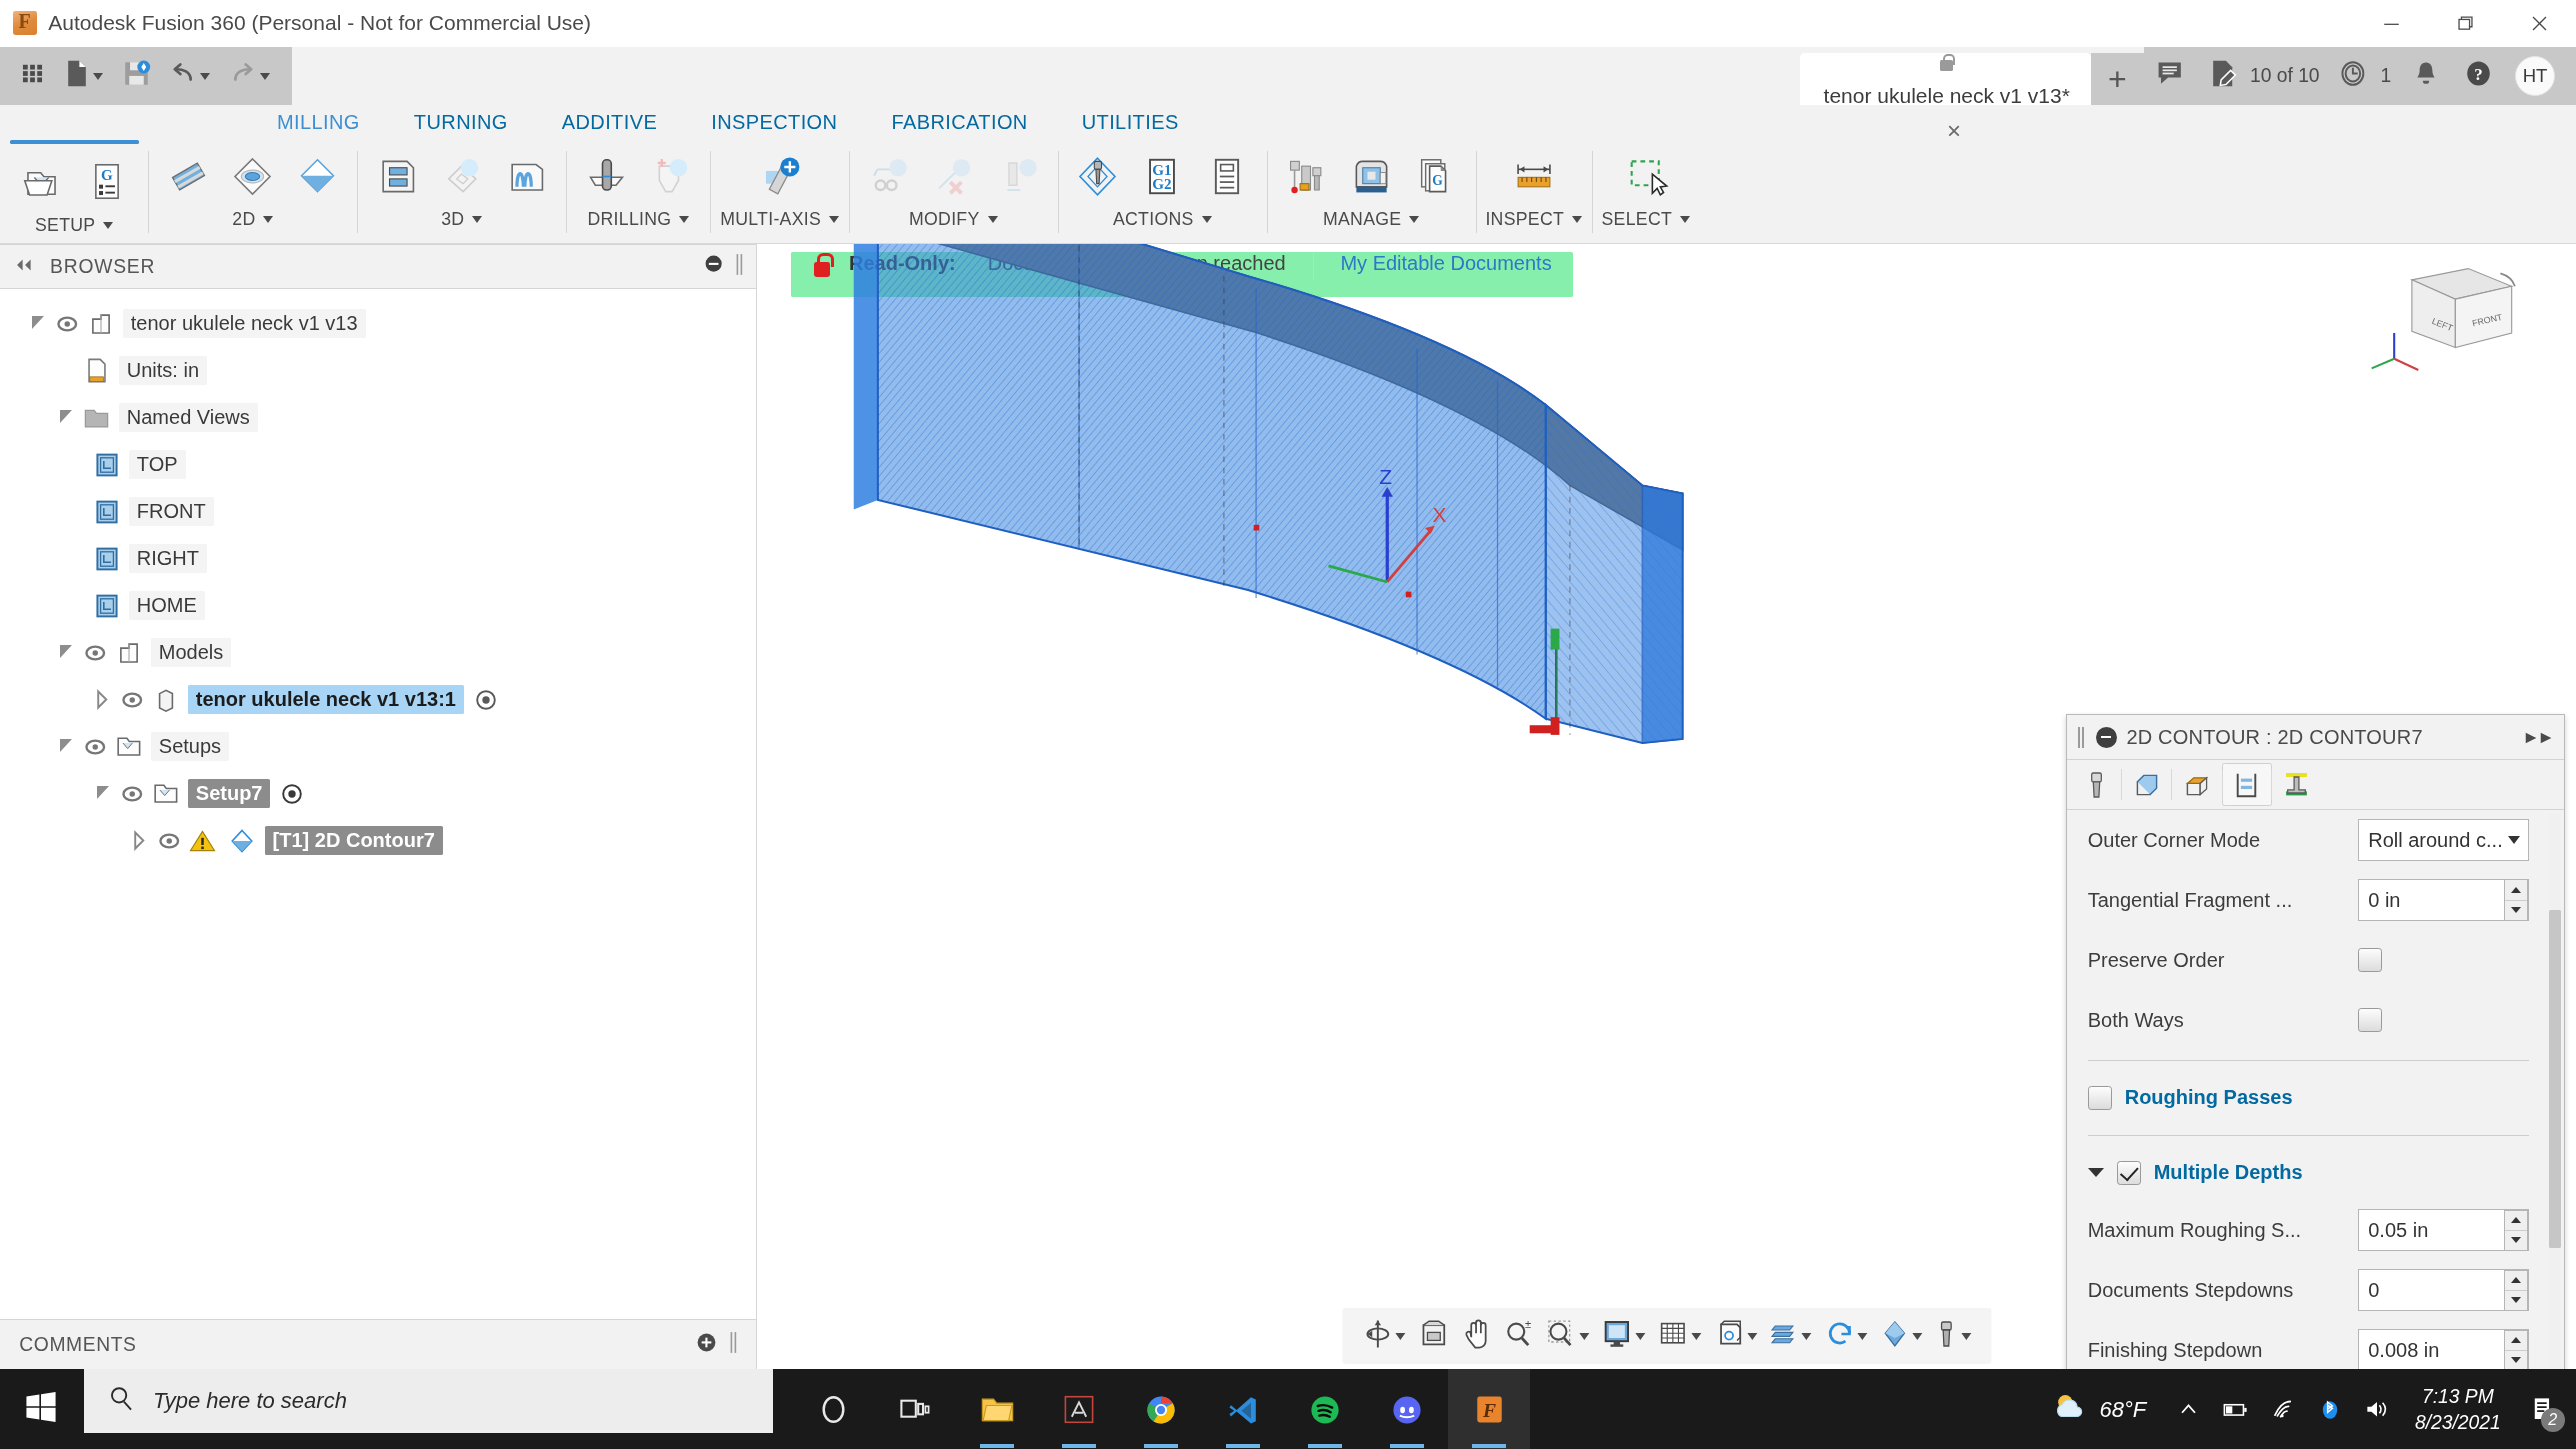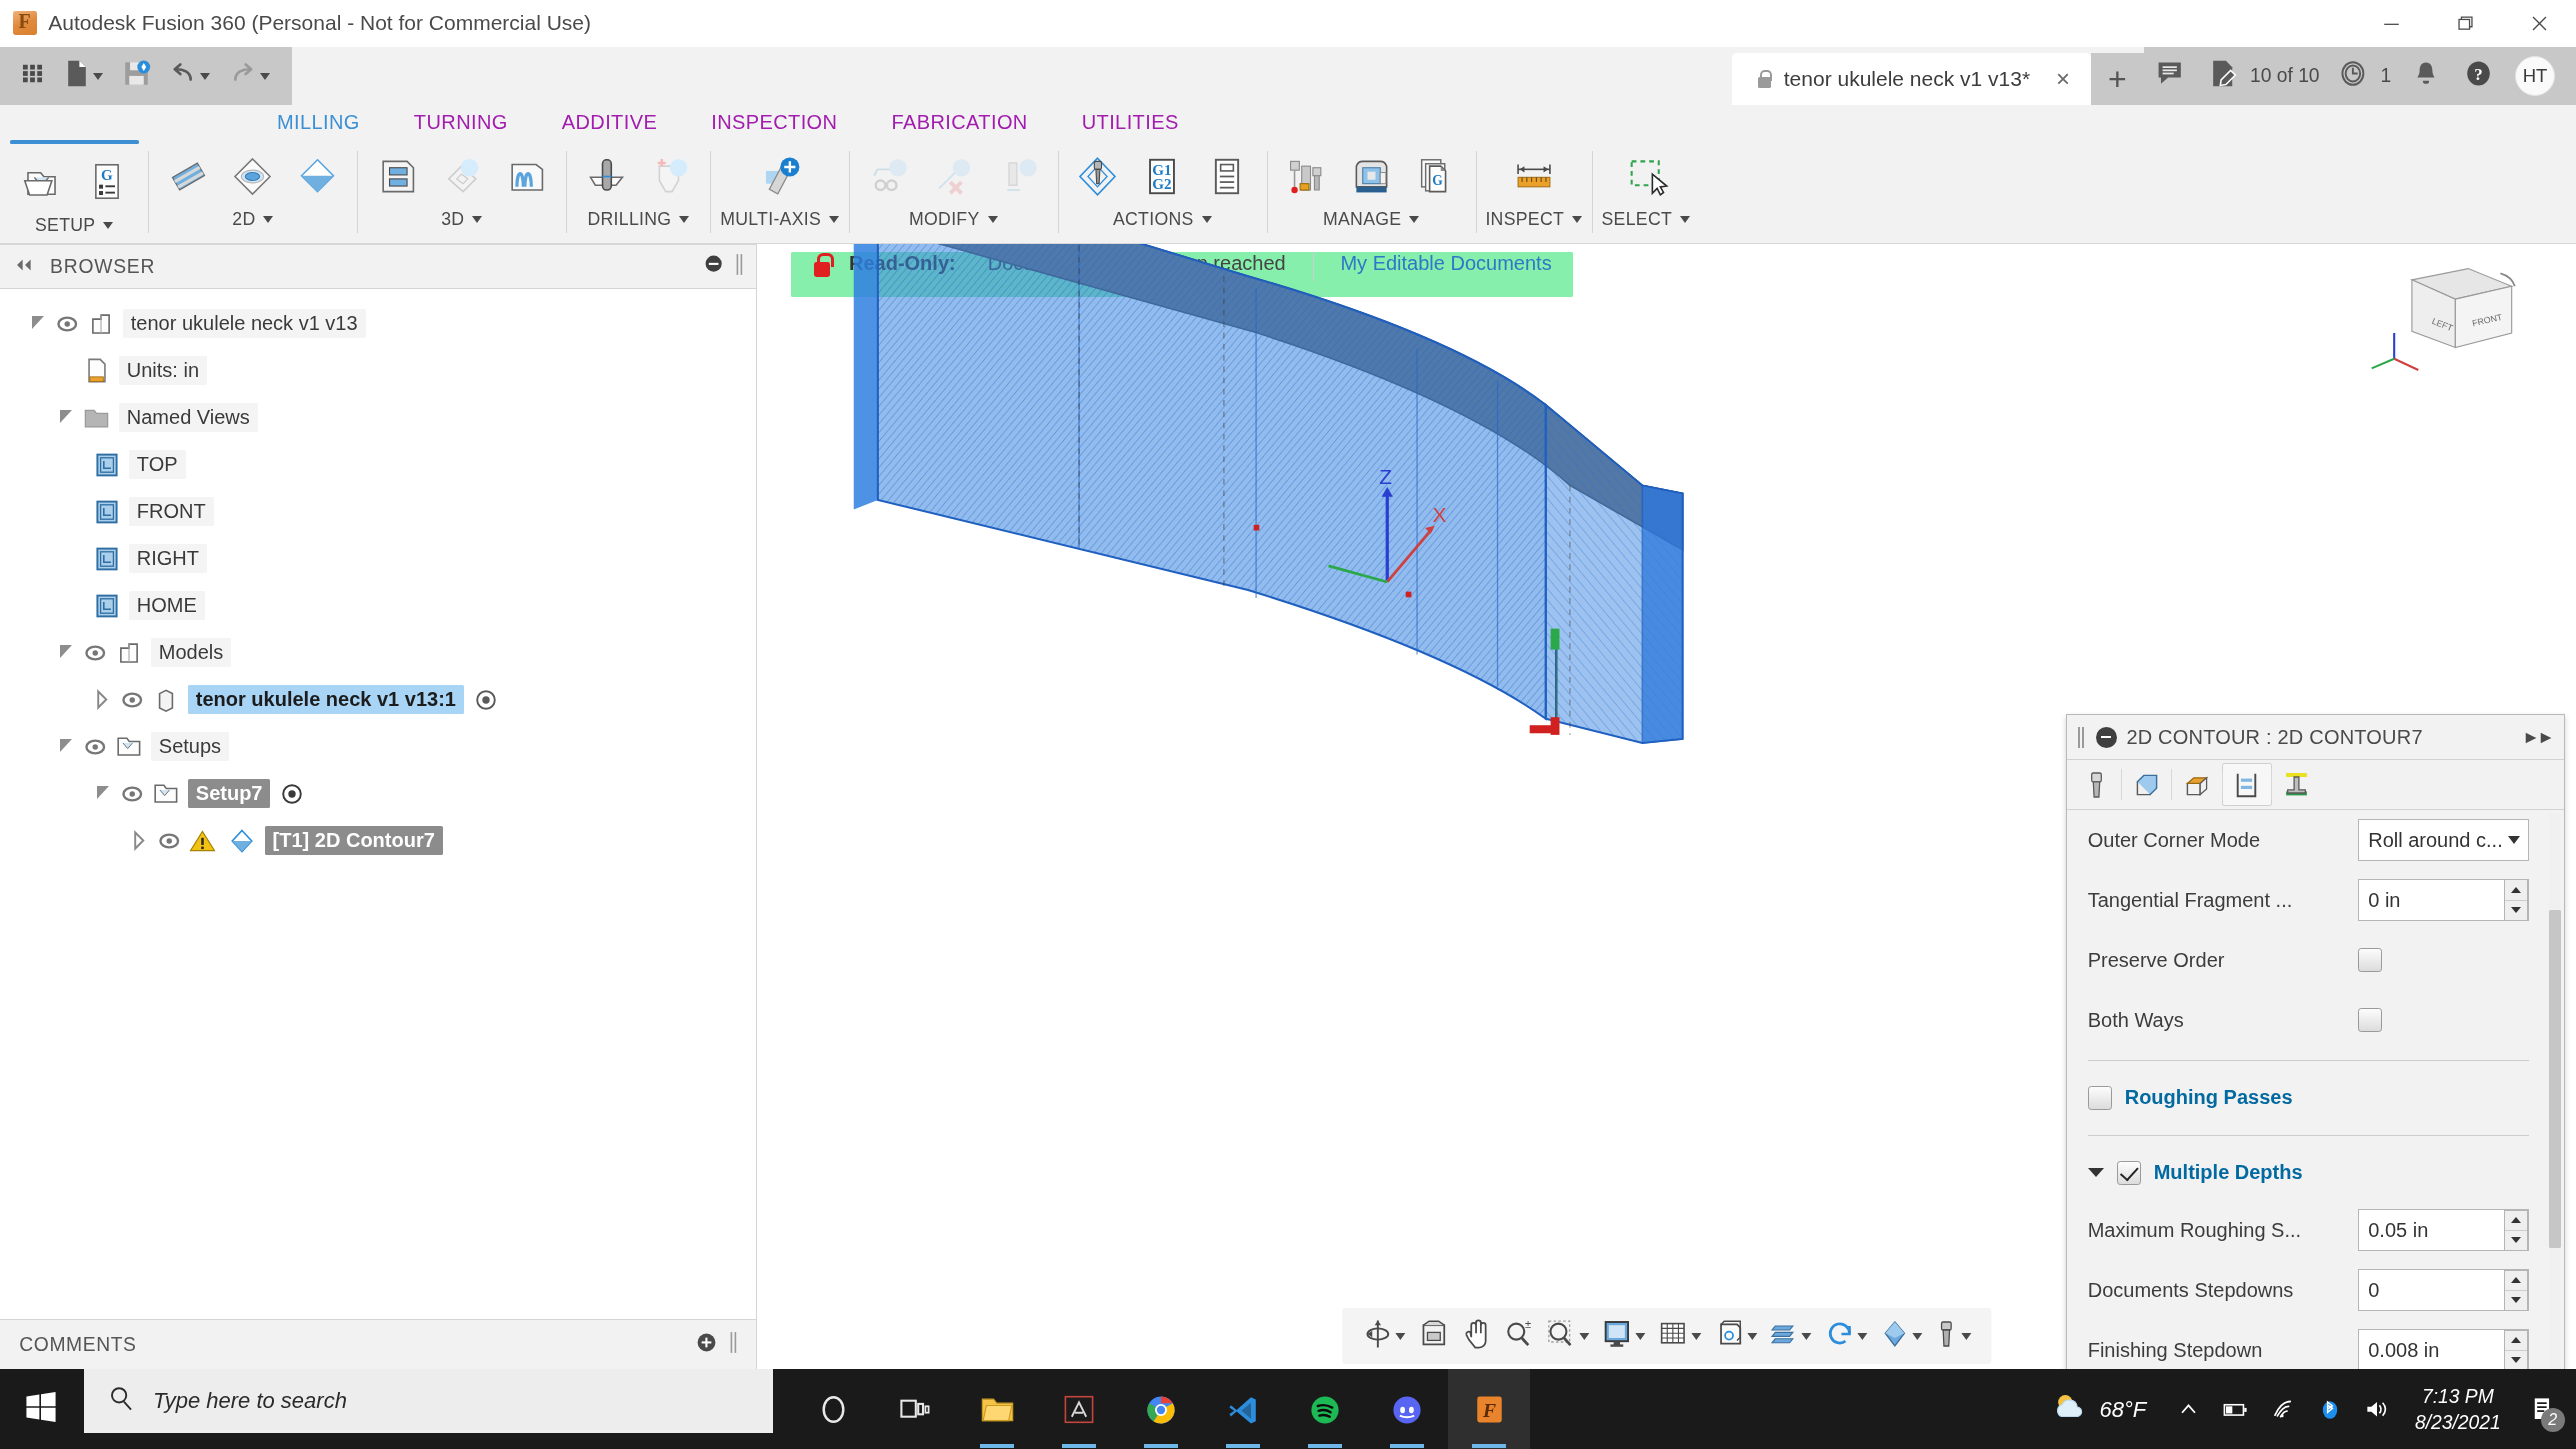--- a/index.html
+++ b/index.html
@@ -39,21 +39,21 @@
   .qa-group {
     background:#c8c8c8; height:58px; display:flex; align-items:center;
     padding: 0 14.5px 0 11.3px; gap: 3.2px;
   }
   .qa-btn { display:flex; align-items:center; justify-content:center; height:45px; padding:0 8px; }
   .caret-sm { width:0;height:0;border-left:5.6px solid transparent;border-right:5.6px solid transparent;border-top:7.2px solid #4a4a4a; margin-left:3.2px; }
 
   .doc-tabs { display:flex; align-items:flex-end; height:58px; margin-left:auto; }
   .doc-tab {
     background:#ffffff; height:52px; display:flex; align-items:center;
-    padding: 0 21px 0 24px; gap:11.3px; border-radius:4.8px 4.8px 0 0; position:relative;
+    padding: 0 21px 0 24px; gap:11.3px; border-radius:4.8px 4.8px 0 0; position:relative;flex-direction:column;
   }
   .doc-tab .lock { width:16px;height:19.3px; position:relative; flex:0 0 auto; }
   .doc-tab .lock::before {
     content:""; position:absolute; left:1.6px; top:7.2px; width:13px; height:11.3px;
     background:#9a9a9a; border-radius:1.6px;
   }
   .doc-tab .lock::after {
     content:""; position:absolute; left:4px; top:0.8px; width:8px; height:8.9px;
     border:2.4px solid #9a9a9a; border-bottom:none; border-radius:4.8px 4.8px 0 0;
   }
@@ -69,21 +69,21 @@
   .avatar {
     width:40px;height:40px;border-radius:50%;background:#fafafa;
     display:flex;align-items:center;justify-content:center;font-size:18.5px;color:#3b3b3b;
     margin:0 11.3px 0 9.7px; border:0.8px solid #e3e3e3;
   }
 
   
   .ribbon { background:#f2f2f2; border-bottom:0.8px solid #d8d8d8; }
   .ribbon-tabs { display:flex; align-items:flex-end; height:35px; padding-left:250px; gap:0; }
   .ribbon-tab {
-    font-size:20px; letter-spacing:0.4px; color:#a21caf; padding:0 27px; position:relative;
+    font-size:20px; letter-spacing:0.4px; color:#0369a1; padding:0 27px; position:relative;
     height:35px; display:flex; align-items:center;
   }
   .ribbon-tab.active { color:#3d8fd4; }
   .ribbon-body { display:flex; align-items:stretch; height:103px; }
   .mfg-box {
     width:208px; margin:8px 11.3px 13px 17.7px; border:0.8px solid #cfcfcf; border-radius:6.4px;
     background:#f2f2f2; display:flex; align-items:center; justify-content:center; gap:11.3px;
   }
   .mfg-box .lbl { font-size:20px; font-weight:bold; color:#3c3c3c; letter-spacing:0.2px; }
 

